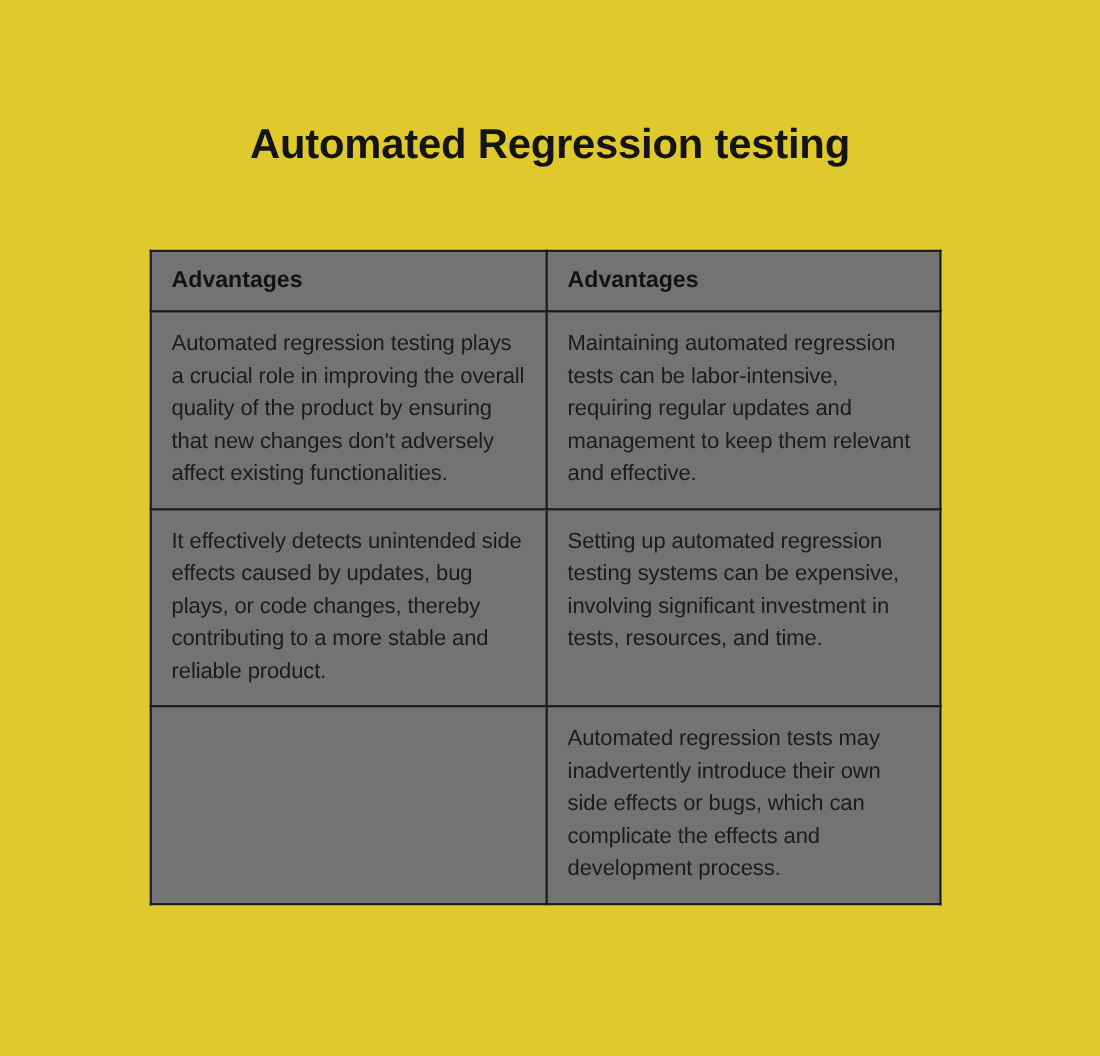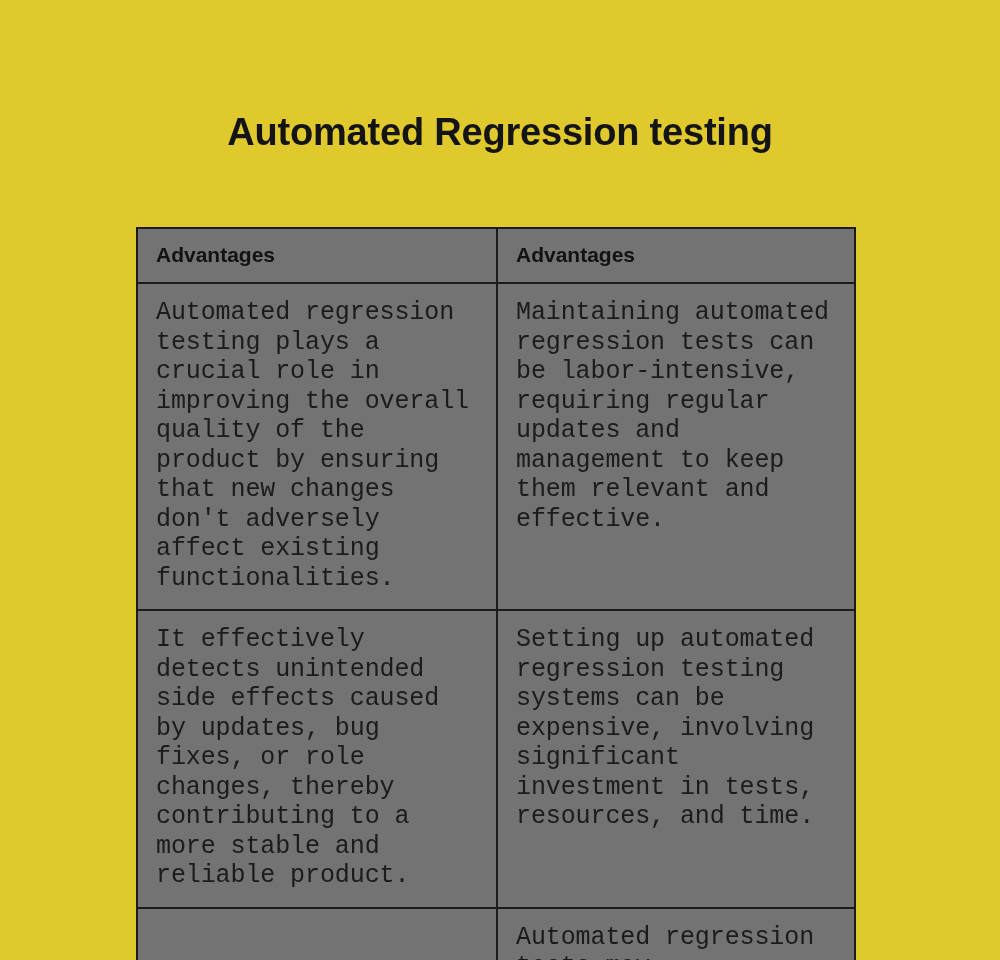--- a/index.html
+++ b/index.html
@@ -65,26 +65,25 @@
   table.compare th {
     font-size: 21px;
     font-weight: bold;
     line-height: 26px;
     padding-top: 13px;
     padding-bottom: 14px;
     color: #121212;
   }
 
   table.compare td {
-    font-size: 25px;
+    font-size: 20px;
     font-weight: normal;
     line-height: 29.5px;
     color: #1b1b1b;
     letter-spacing: -0.1px;
-    font-family: Liberation Mono, monospace;
   }
 
   td.empty-cell { padding: 0; }
 </style>
 </head>
 <body>
 
 <div class="page">
 
   <h1 class="page-title">Automated Regression testing</h1>
@@ -100,21 +99,21 @@
           <th>Advantages</th>
           <th>Advantages</th>
         </tr>
       </thead>
       <tbody>
         <tr>
           <td>Automated regression testing plays a crucial role in improving the overall quality of the product by ensuring that new changes don't adversely affect existing functionalities.</td>
           <td>Maintaining automated regression tests can be labor-intensive, requiring regular updates and management to keep them relevant and effective.</td>
         </tr>
         <tr>
-          <td>It effectively detects unintended side effects caused by updates, bug fixes, or role changes, thereby contributing to a more stable and reliable product.</td>
+          <td>It effectively detects unintended side effects caused by updates, bug plays, or code changes, thereby contributing to a more stable and reliable product.</td>
           <td>Setting up automated regression testing systems can be expensive, involving significant investment in tests, resources, and time.</td>
         </tr>
         <tr>
           <td class="empty-cell"></td>
           <td>Automated regression tests may inadvertently introduce their own side effects or bugs, which can complicate the effects and development process.</td>
         </tr>
       </tbody>
     </table>
   </div>
 

